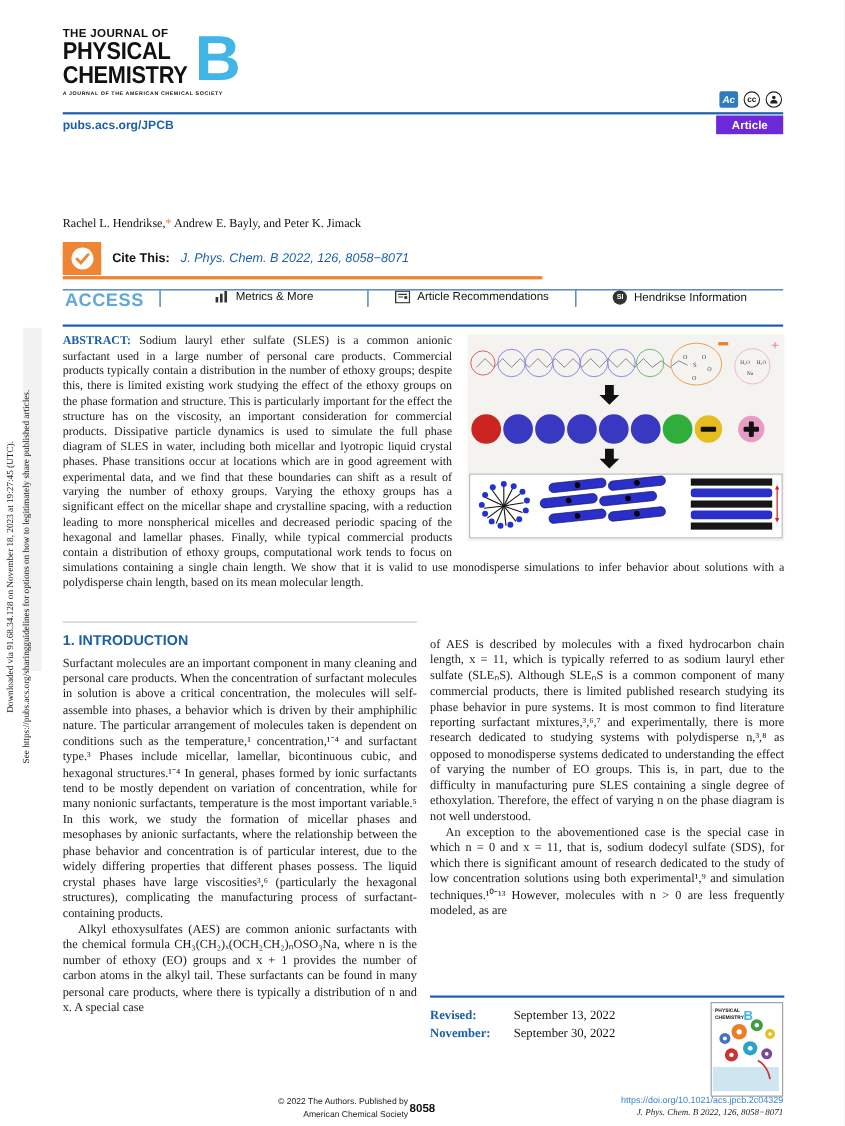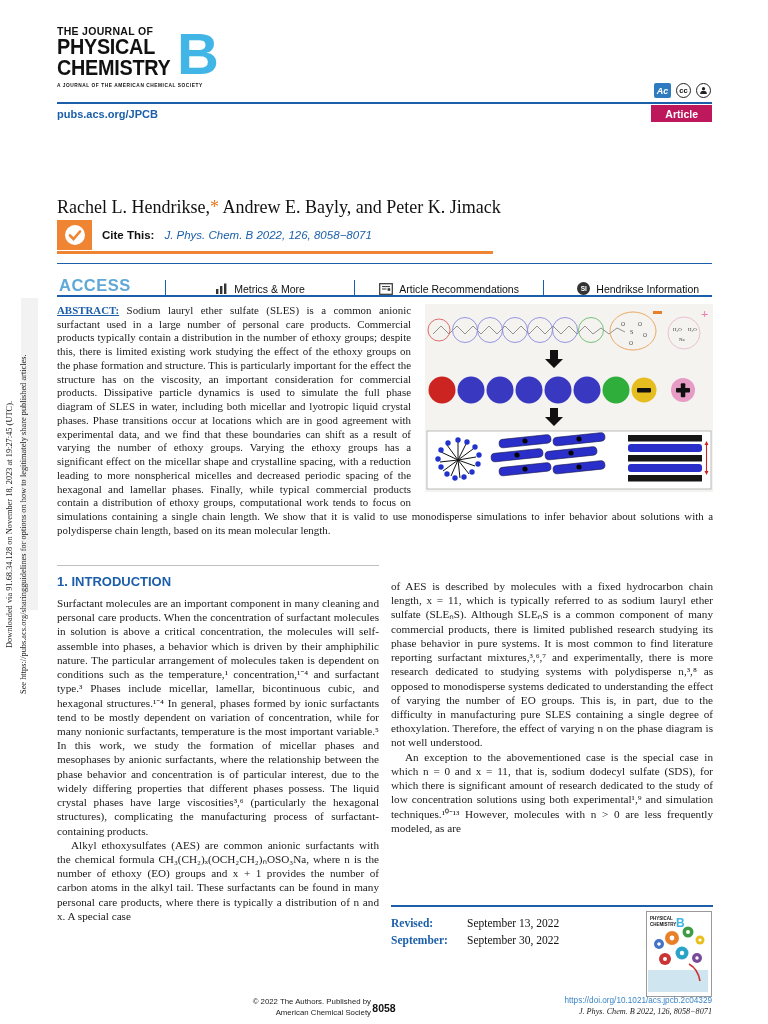--- a/index.html
+++ b/index.html
@@ -19,55 +19,55 @@
                       transform:scaleX(.9);transform-origin:0 0;}
   .logo .lb{position:absolute;left:120px;top:0;font-size:58px;font-weight:bold;color:#41b6e6;line-height:1;}
   .logo .tag{margin-top:4px;font-size:4.8px;font-weight:bold;letter-spacing:.55px;}
   .license-icons{position:absolute;right:57px;top:83px;display:flex;gap:5px;align-items:flex-end;}
   .ac-badge{width:17px;height:15px;background:#2e7bc0;border-radius:2px;color:#fff;font-size:9px;
             font-weight:bold;font-style:italic;display:flex;align-items:center;justify-content:center;}
   .round-badge{width:15px;height:15px;border:1.4px solid #222;border-radius:50%;box-sizing:border-box;
                display:flex;align-items:center;justify-content:center;font-weight:bold;font-size:7.5px;}
   .rule-top{position:absolute;left:57px;right:56px;top:102px;height:2px;background:#1b5faa;}
   .site-link{position:absolute;left:57px;top:108px;font-size:11px;font-weight:bold;color:#1b5faa;}
-  .article-badge{position:absolute;right:56px;top:105px;background:#be185d;color:#fff;font-size:10.5px;
+  .article-badge{position:absolute;right:56px;top:105px;background:#6d28d9;color:#fff;font-size:10.5px;
                  font-weight:bold;padding:2.5px 14px;}
 
   
   .title{position:absolute;left:57px;top:138px;width:670px;font-size:22px;font-weight:bold;
          line-height:1.18;letter-spacing:-.2px;color:#191919;}
   .title span{display:block;}
-  .authors{position:absolute;left:57px;top:197px;font-family:"Liberation Serif",serif;font-size:18px;}
+  .authors{position:absolute;left:57px;top:197px;font-family:"Liberation Serif",serif;font-size:11px;}
   .authors .ast{color:#e87722;}
 
   
   .cite-bar{position:absolute;left:57px;top:219px;width:436px;height:35px;border-bottom:3px solid #ef8432;
             display:flex;align-items:center;gap:10px;box-sizing:border-box;}
   .cite-icon{width:35px;height:30px;background:#ef8432;display:flex;align-items:center;justify-content:center;}
   .cite-label{font-size:11.5px;font-weight:bold;}
   .cite-ref{font-size:11.5px;font-style:italic;color:#1b5faa;}
   .read-online{position:absolute;left:506px;top:219px;width:142px;height:31px;border:2px solid #1b5faa;
                display:flex;align-items:center;box-sizing:content-box;}
   .ro-icon{width:31px;height:31px;background:#1b5faa;flex:none;display:flex;align-items:center;justify-content:center;}
   .ro-label{flex:1;text-align:center;color:#1b5faa;font-weight:bold;font-size:12px;}
 
   
   .access-bar{position:absolute;left:57px;right:56px;top:263px;height:31px;border-top:1.5px solid #1b5faa;
-              border-bottom:2.5px solid #1b5faa;display:flex;align-items:flex-end;gap:20px;}
+              border-bottom:2.5px solid #1b5faa;display:flex;align-items:flex-start;}
   .access-word{font-size:16.5px;font-weight:bold;color:#5fa8d8;letter-spacing:.5px;padding:0 14px 0 2px;}
   .vsep{width:1.5px;height:15px;background:#1b5faa;}
   .access-item{flex:1;display:flex;align-items:center;justify-content:center;gap:6px;font-size:10.5px;color:#111;}
   .si-badge{width:13px;height:13px;border-radius:50%;background:#333;color:#fff;font-size:6.5px;
             font-weight:bold;display:flex;align-items:center;justify-content:center;}
 
   
   .abstract{position:absolute;left:57px;top:304px;width:656px;font-family:"Liberation Serif",serif;
             font-size:10.9px;line-height:1.26;text-align:justify;color:#1a1a1a;}
   .abs-fig{float:right;width:288px;height:188px;margin:0 0 6px 14px;background:#f4f3f0;}
-  .abs-label{color:#1b5faa;font-weight:bold;text-decoration:underline;}
+  .abs-label{color:#1b5faa;font-weight:bold;}
 
   
   .col-left{position:absolute;left:57px;top:565px;width:322px;border-top:1px solid #c0c0c0;padding-top:8px;}
   .col-right{position:absolute;left:391px;top:579px;width:322px;}
   .sec-heading{font-size:13px;font-weight:bold;color:#1b5faa;margin:0 0 7px;}
   .body-text{font-family:"Liberation Serif",serif;font-size:11.2px;line-height:1.27;text-align:justify;
              margin:0;color:#1a1a1a;}
   .body-text + .body-text{text-indent:14px;}
 
   
@@ -287,21 +287,21 @@
     <p class="body-text">of AES is described by molecules with a fixed hydrocarbon chain length, x = 11, which is typically referred to as sodium lauryl ether sulfate (SLEₙS). Although SLEₙS is a common component of many commercial products, there is limited published research studying its phase behavior in pure systems. It is most common to find literature reporting surfactant mixtures,³,⁶,⁷ and experimentally, there is more research dedicated to studying systems with polydisperse n,³,⁸ as opposed to monodisperse systems dedicated to understanding the effect of varying the number of EO groups. This is, in part, due to the difficulty in manufacturing pure SLES containing a single degree of ethoxylation. Therefore, the effect of varying n on the phase diagram is not well understood.</p>
     <p class="body-text">An exception to the abovementioned case is the special case in which n = 0 and x = 11, that is, sodium dodecyl sulfate (SDS), for which there is significant amount of research dedicated to the study of low concentration solutions using both experimental¹,⁹ and simulation techniques.¹⁰⁻¹³ However, molecules with n &gt; 0 are less frequently modeled, as are</p>
   </div>
 
   <div class="dates">
     <div class="date-row">
       <span class="date-label">Revised:</span>
       <span>September 13, 2022</span>
     </div>
     <div class="date-row">
-      <span class="date-label">September:</span>
+      <span class="date-label">November:</span>
       <span>September 30, 2022</span>
     </div>
   </div>
 
   <div class="cover">
     <svg width="62" height="82" viewBox="0 0 62 82">
       <rect x="1" y="58" width="60" height="22" fill="#cfe6f0"></rect>
       <text x="3" y="8" font-size="4.5" font-weight="bold" fill="#111">PHYSICAL</text>
       <text x="3" y="14" font-size="4.5" font-weight="bold" fill="#111">CHEMISTRY</text>
       <text x="29" y="15" font-size="12" font-weight="bold" fill="#41b6e6">B</text>

